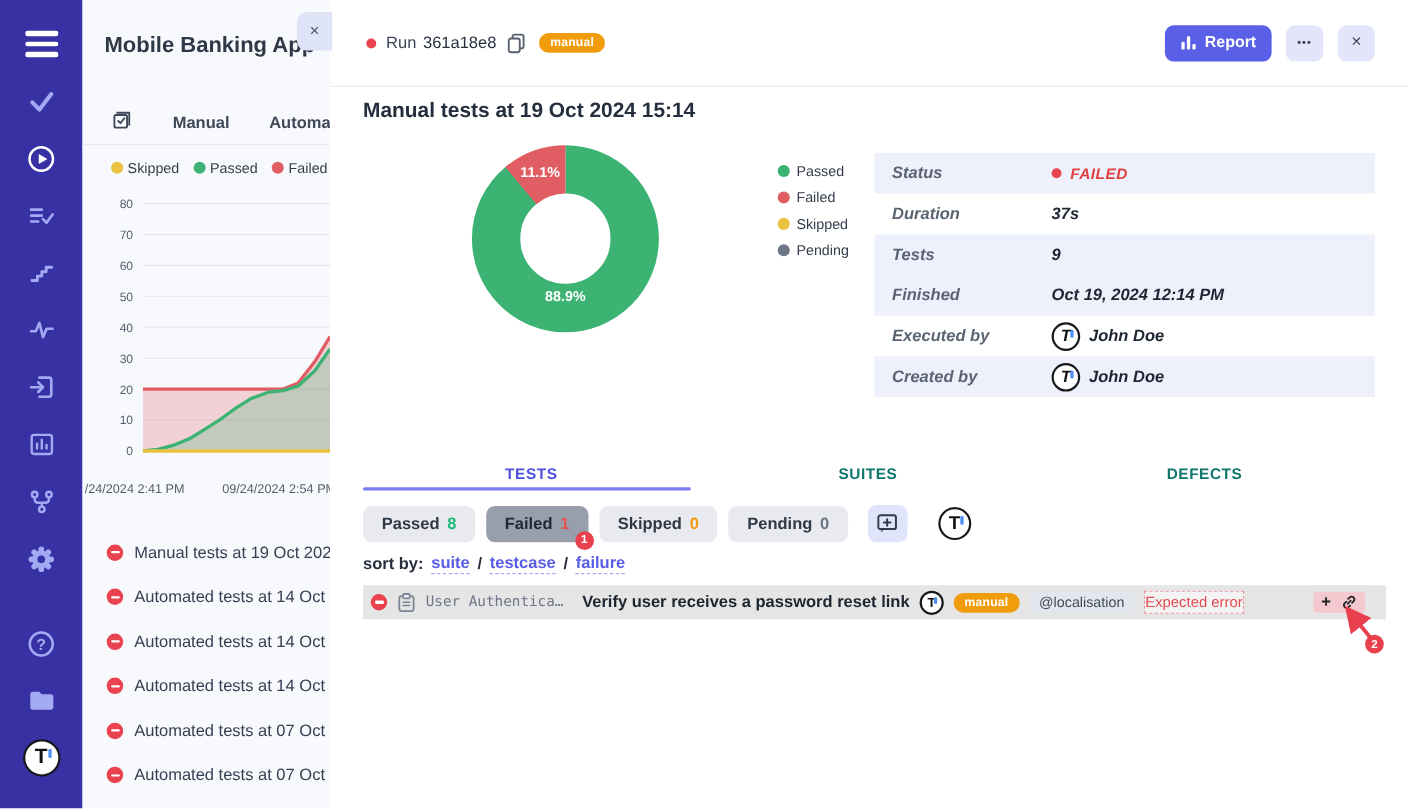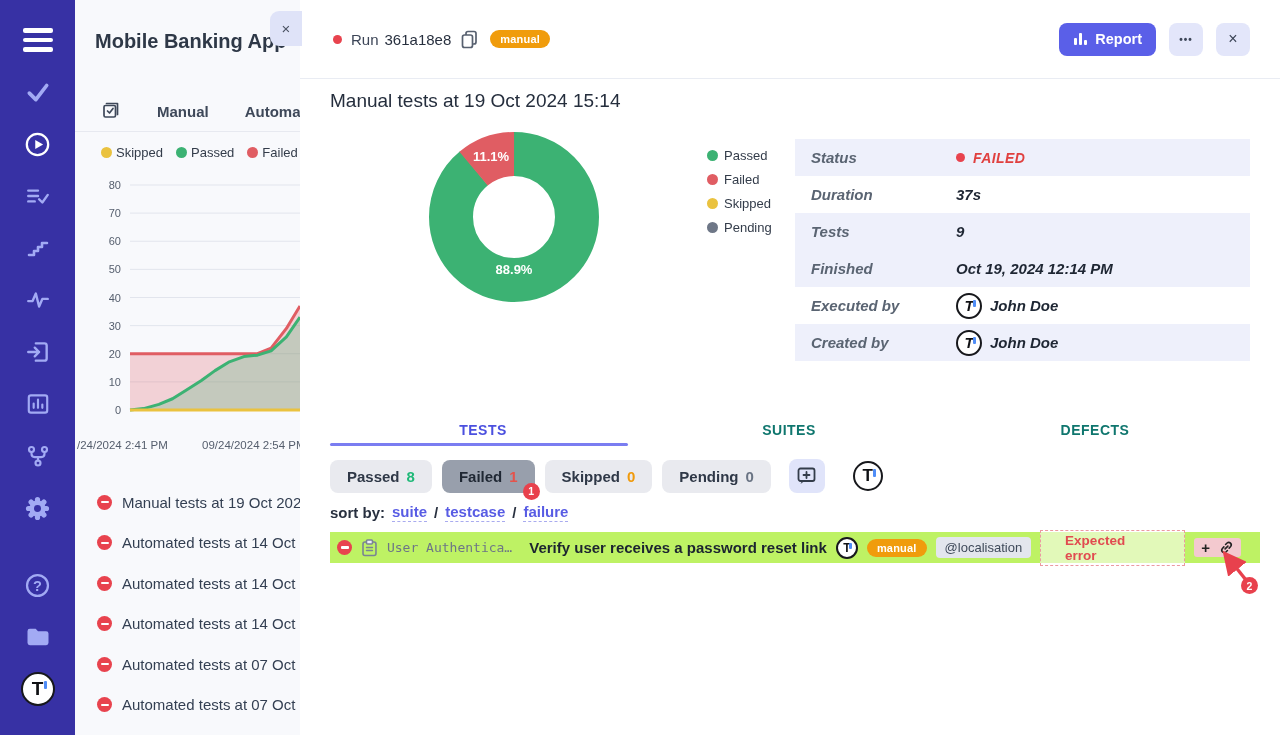--- a/index.html
+++ b/index.html
@@ -40,21 +40,21 @@
   .hdr-dot { width:9px; height:9px; border-radius:50%; background:#e8434e; margin-right:9px; }
   .run-label { font-size:15px; color:#3c4557; margin-right:6px; }
   .run-id { font-size:15px; font-weight:400; color:#28303f; margin-right:10px; }
   .copy-btn { background:none; border:none; cursor:pointer; display:flex; margin-right:12px; }
   .badge-orange { background:#f09c0c; color:#fff; font-size:11px; font-weight:700; padding:3px 10px; border-radius:10px; letter-spacing:.2px; }
   .hdr-right { margin-left:auto; display:flex; gap:13px; align-items:center; }
   .btn-report { display:flex; align-items:center; gap:7px; background:#5a5fe8; color:#fff; border:none; border-radius:8px; height:33px; padding:0 14px; font-size:14.5px; font-weight:700; cursor:pointer; font-family:inherit; }
   .btn-sq { width:34px; height:33px; background:#e3e6fa; color:#3c4557; border:none; border-radius:8px; cursor:pointer; font-size:14px; font-weight:700; }
 
   .main-content { position:relative; height:668px; }
-  .page-title { position:absolute; left:30px; top:11px; font-size:19px; font-weight:400; color:#252e3d; }
+  .page-title { position:absolute; left:30px; top:11px; font-size:19px; font-weight:700; color:#252e3d; }
 
   #donut-svg { position:absolute; left:114px; top:43px; }
   .donut-label { font-size:13px; font-weight:700; fill:#fff; font-family:"Liberation Sans",sans-serif; }
   .donut-legend { position:absolute; left:407px; top:69px; display:flex; flex-direction:column; gap:9px; }
   .donut-legend .leg-item { display:flex; align-items:center; gap:6px; font-size:13px; color:#333c4a; }
 
   .info-table { position:absolute; left:495px; top:60px; width:455px;font-style:italic; }
   .info-row { height:37px; display:flex; align-items:center; padding-left:16px; }
   .info-row.alt { background:#eef0fb; }
   .info-label { width:145px; font-size:15px; font-weight:700; color:#5a6472; flex:none; }
@@ -81,25 +81,25 @@
   .fbadge { position:absolute; right:-5px; bottom:-7px; width:17px; height:17px; border-radius:50%; background:#e8414d; color:#fff; font-size:10.5px; font-weight:700; display:flex; align-items:center; justify-content:center; }
   .btn-comment { width:36px; height:34px; background:#e0e4fa; border:none; border-radius:8px; margin:0 14px 0 8px; cursor:pointer; display:flex; align-items:center; justify-content:center; }
   .search-box { display:flex; align-items:center; gap:7px; width:200px; height:33px; background:#fff; border:1px solid #d5d9e6; border-radius:8px; padding:0 10px; }
   .search-box input { border:none; outline:none; font-size:14.5px; color:#333; width:100%; font-family:inherit; background:transparent; }
   .search-box input::placeholder { color:#8a93a5; }
   .filters-row .avatar { margin-left:14px; cursor:pointer; }
 
   .sort-row { position:absolute; left:30px; top:424px; font-size:15px; color:#28303f; font-weight:700; display:flex; gap:7px; align-items:center; }
   .sort-link { color:#585ce4; font-weight:600; border-bottom:1.5px dashed #a9abef; padding-bottom:1px; cursor:pointer; text-decoration:none; }
 
-  .test-row { position:absolute; left:30px; top:453px; width:930px; height:31px; background:#bef264; display:flex; align-items:center; gap:9px; padding:0 19px 0 7px; }
+  .test-row { position:absolute; left:30px; top:453px; width:930px; height:31px; background:#e5e5e5; display:flex; align-items:center; gap:9px; padding:0 19px 0 7px; }
   .suite-name { font-family:"DejaVu Sans Mono", monospace; font-size:13px; color:#6d7686; white-space:nowrap; }
   .test-title { font-size:15px; font-weight:700; color:#1c2430; white-space:nowrap; margin-left:8px; }
   .tag-pill { background:#e3e6ed; color:#3f4a5a; font-size:13px; padding:3px 9px; border-radius:4px; }
-  .error-pill { color:#e14b50; font-size:13.5px; font-weight:700; border:1.5px dashed #ec9aa0; padding:2px 24px; background:rgba(255,255,255,.55); }
+  .error-pill { color:#e14b50; font-size:13.5px; font-weight:400; border:1.5px dashed #ec9aa0; padding:2px 0; background:rgba(255,255,255,.55); }
   .row-actions { margin-left:auto; display:flex; align-items:center; gap:9px; background:#f3c9cf; border-radius:3px; padding:2px 7px; }
   .plus-ic { font-size:15px; font-weight:700; color:#222; cursor:pointer; line-height:1; }
   .ann-arrow { position:absolute; left:915px; top:470px; }
   .ann-badge { position:absolute; left:941px; top:498px; width:17px; height:17px; border-radius:50%; background:#e8414d; color:#fff; font-size:10.5px; font-weight:700; display:flex; align-items:center; justify-content:center; }
 </style>
 </head>
 <body>
 
 <aside class="sidebar">
   <div class="sb-slot">

